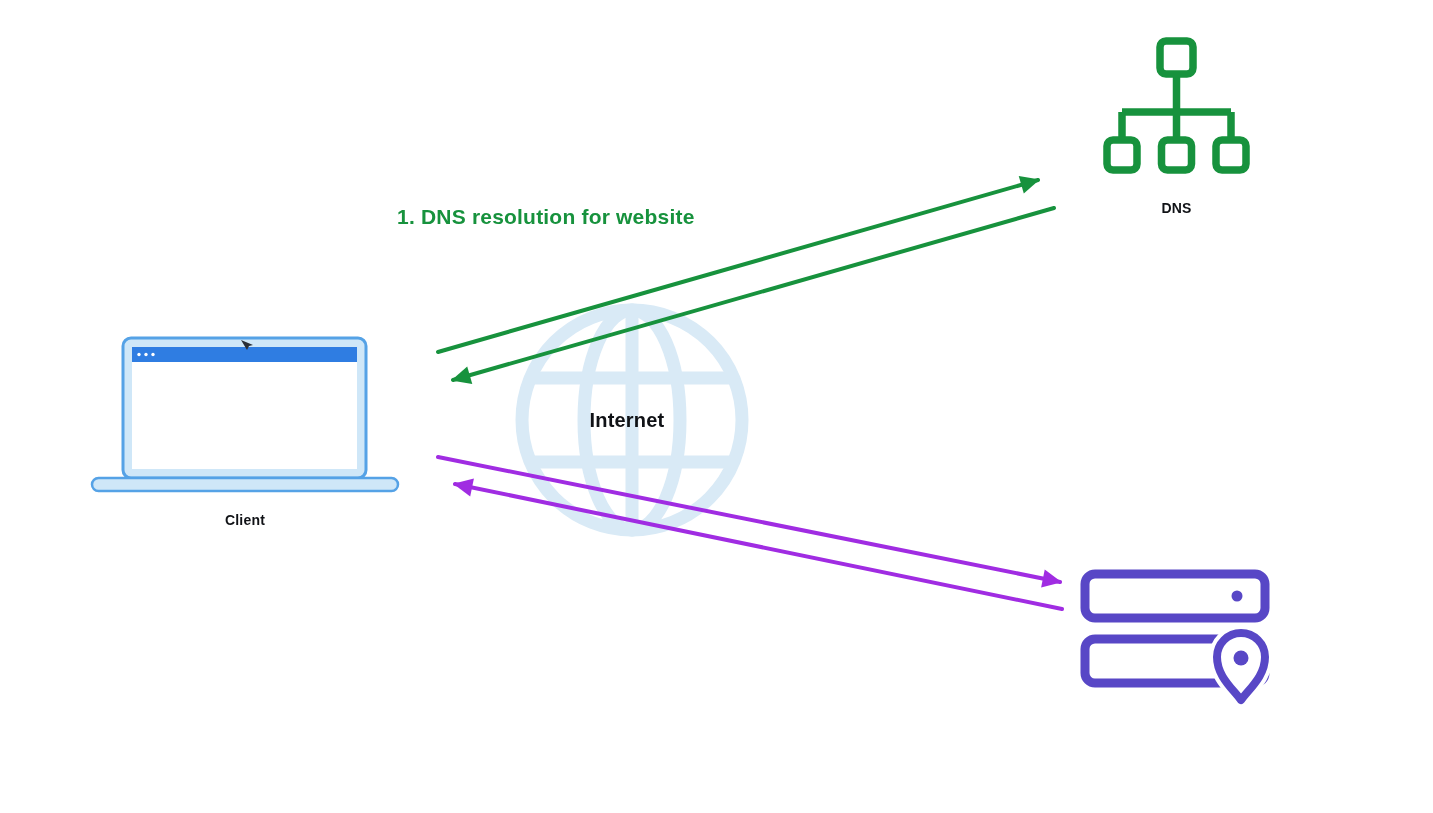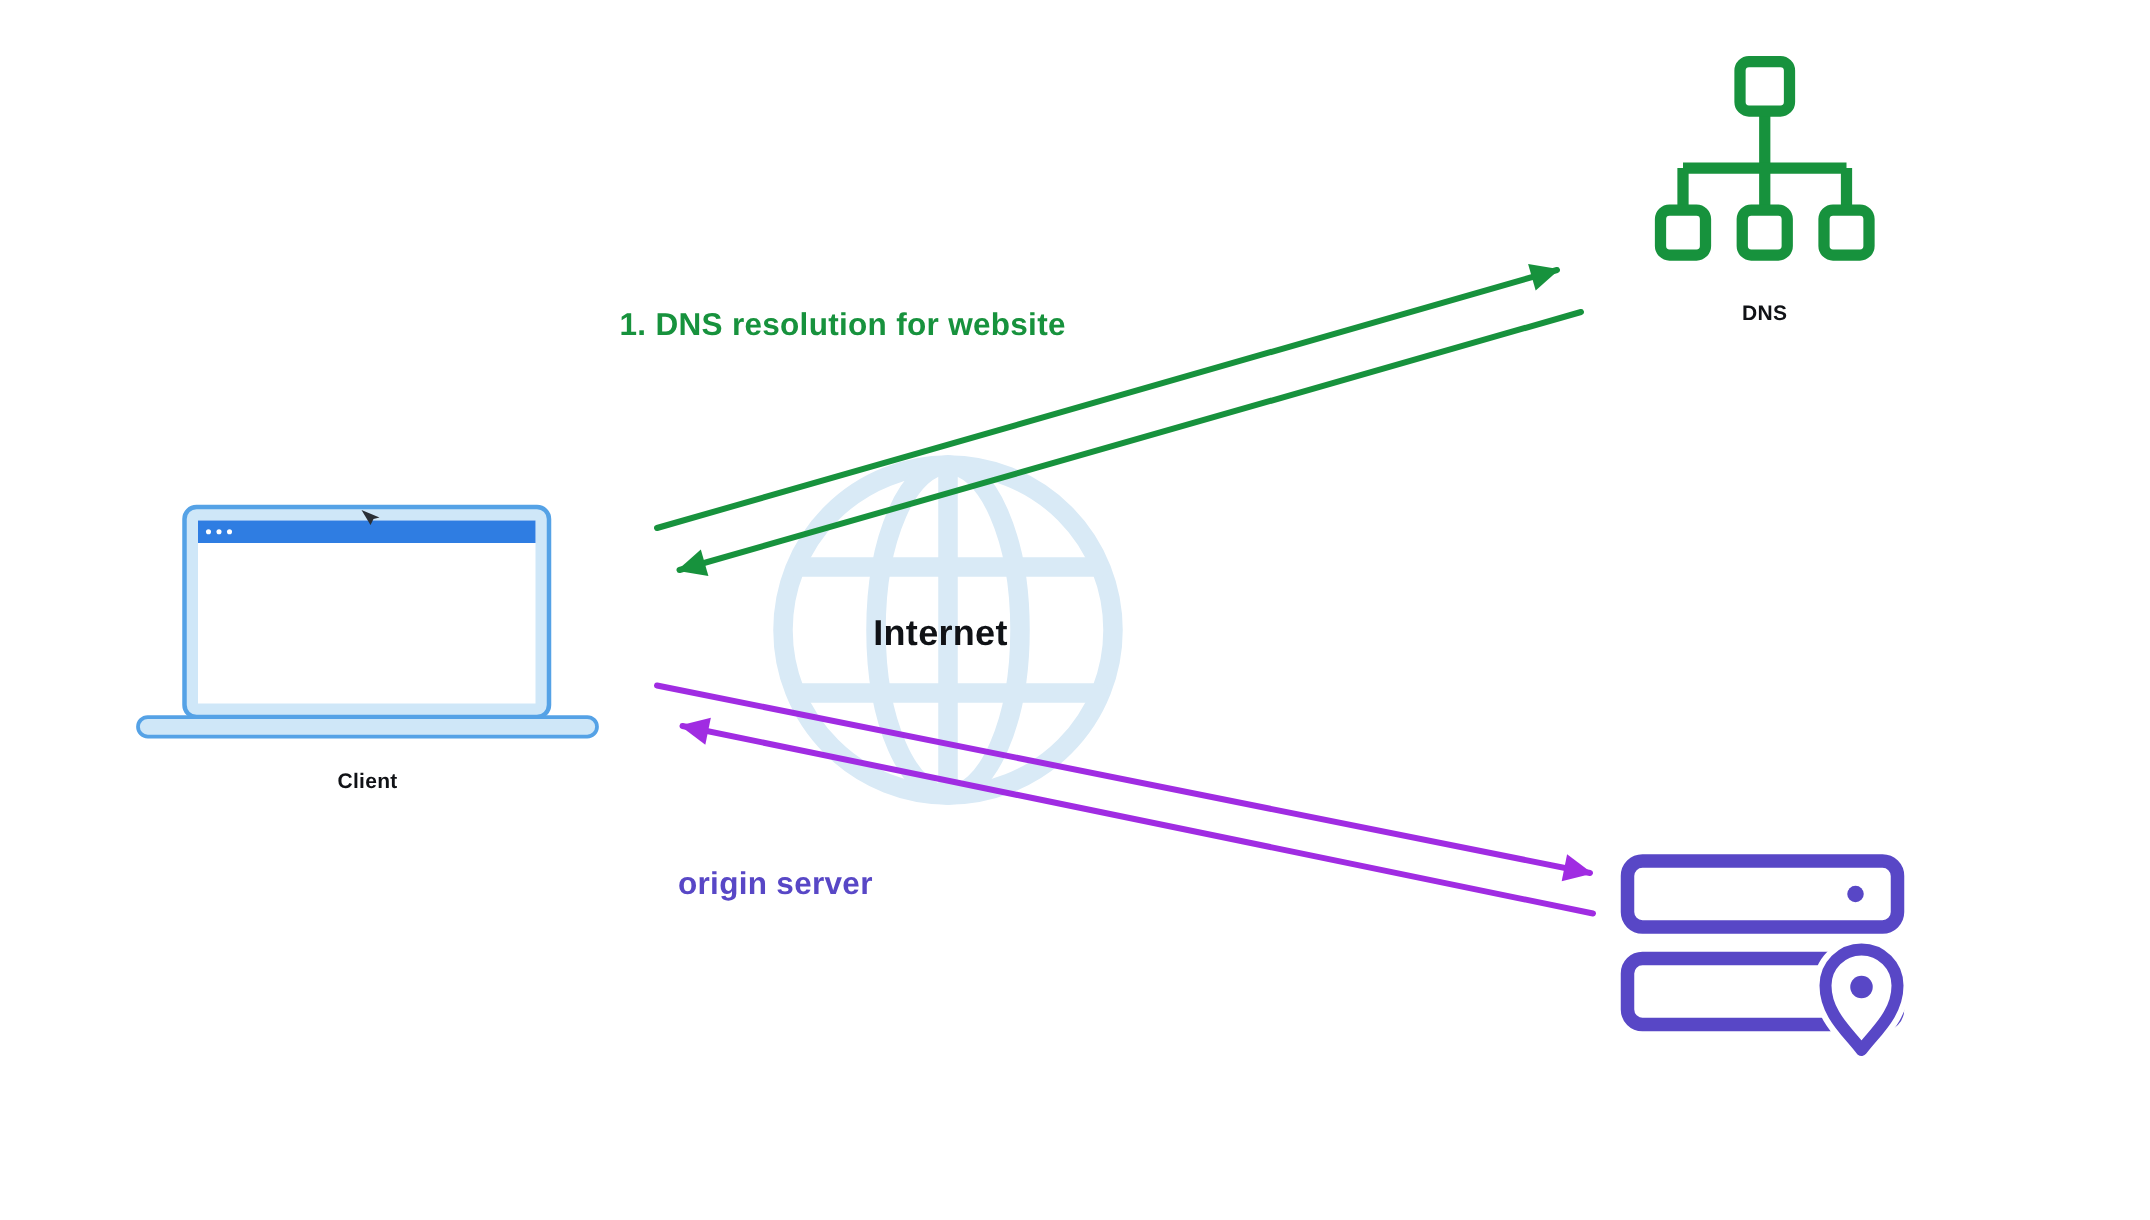--- a/index.html
+++ b/index.html
@@ -36,21 +36,20 @@
     font-weight:700;
     color:var(--ink);
     letter-spacing:.2px;
   }
   .node-label{
     font-size:14px;
     text-align:center;
   }
   .flow-label{
     font-size:21px;
-    margin-left:16px;
   }
   .flow-label.green{ color:var(--green); }
   .flow-label.indigo{ color:var(--indigo); line-height:30px; }
   .flow-label .line2{ display:block; padding-left:26px; }
 </style>
 </head>
 <body>
 
 <div class="canvas">
 
@@ -112,24 +111,23 @@
       <g>
         <path d="M1241,700 C1232,688 1217,676 1217,657 A24,24 0 1,1 1265,657 C1265,676 1250,688 1241,700 Z" fill="#ffffff" stroke="#ffffff" stroke-width="16"></path>
         <path d="M1241,700 C1232,688 1217,676 1217,657 A24,24 0 1,1 1265,657 C1265,676 1250,688 1241,700 Z" fill="#ffffff" stroke="var(--indigo)" stroke-width="8" stroke-linejoin="round"></path>
         <circle cx="1241" cy="658" r="7.5" fill="var(--indigo)"></circle>
       </g>
     </g>
   </svg>
 
   <div class="lbl node-label" style="left:160px; top:512px; width:170px;">Client</div>
 
-  <div class="lbl node-label" style="left:559px; top:409px; width:136px; font-size:24px;">Internet</div>
+  <div class="lbl node-label" style="left:559px; top:409px; width:136px; font-size:20px;">Internet</div>
 
   <div class="lbl node-label" style="left:1129px; top:200px; width:95px;">DNS</div>
 
 
   <div class="lbl flow-label green" style="left:397px; top:205px;">1. DNS resolution for website</div>
 
   <div class="lbl flow-label indigo" style="left:410px; top:575px;">
-    <span class="line2">origin server</span>
   </div>
 
 </div>
 
 </body></html>

